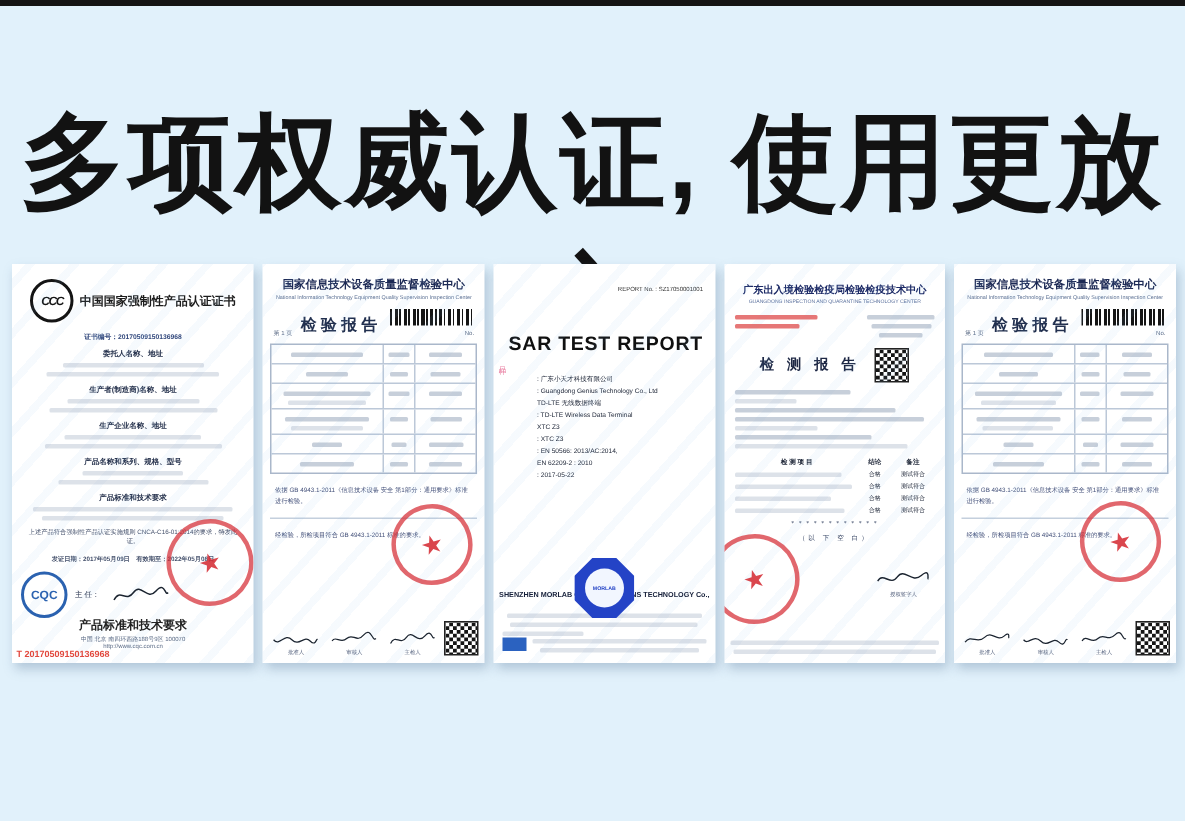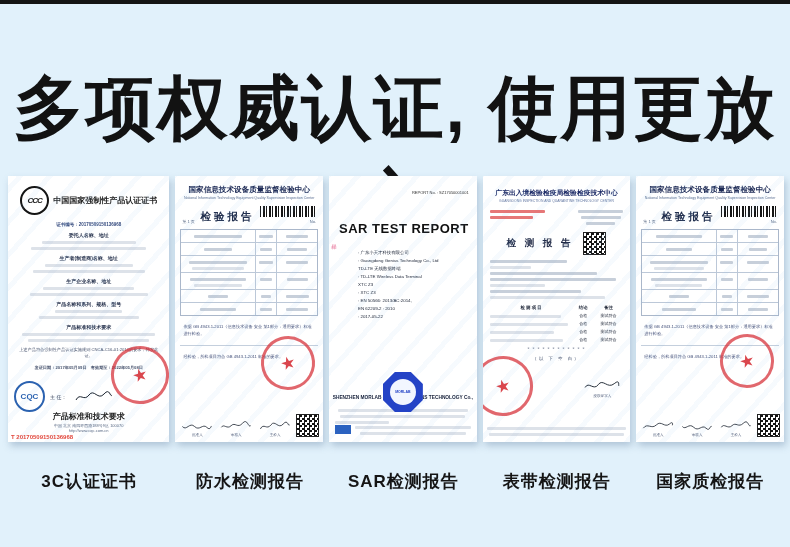--- a/index.html
+++ b/index.html
@@ -477,20 +477,13 @@
           <svg class="sig" style="margin:0 auto" width="34" height="13" viewBox="0 0 40 16">
               <path d="M2 9 C5 3 10 12 15 7 S23 10 29 4 S35 9 38 7" stroke="#1b2430" stroke-width="1" fill="none"></path>
             </svg>
           <div class="sig-lab">主检人</div>
         </div>
         <div class="qr"></div>
       </div>
     </div>
   </div>
 
-  <div class="labels">
-    <div class="lab lab1">3C认证证书</div>
-    <div class="lab">防水检测报告</div>
-    <div class="lab">SAR检测报告</div>
-    <div class="lab">表带检测报告</div>
-    <div class="lab">国家质检报告</div>
-  </div>
 </div>
 
 </body></html>

